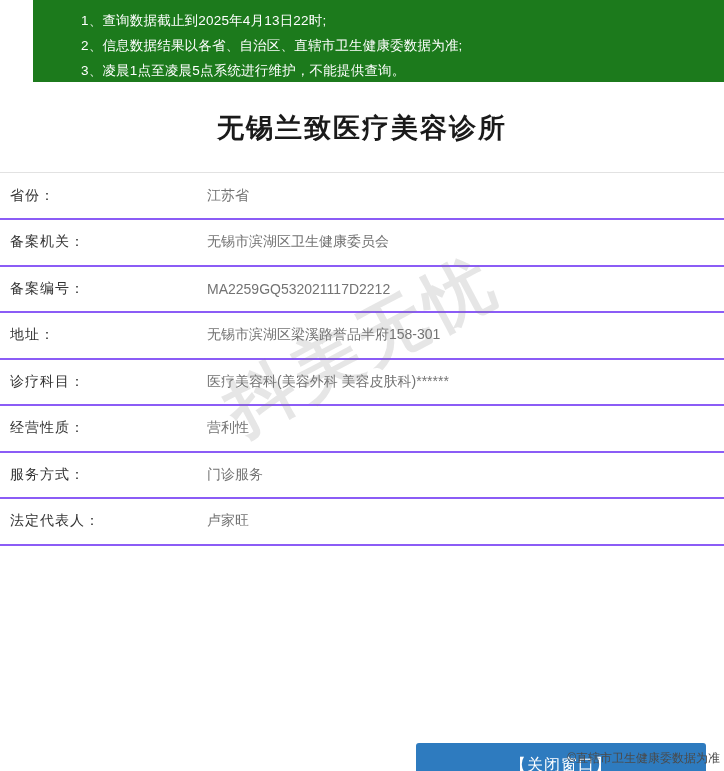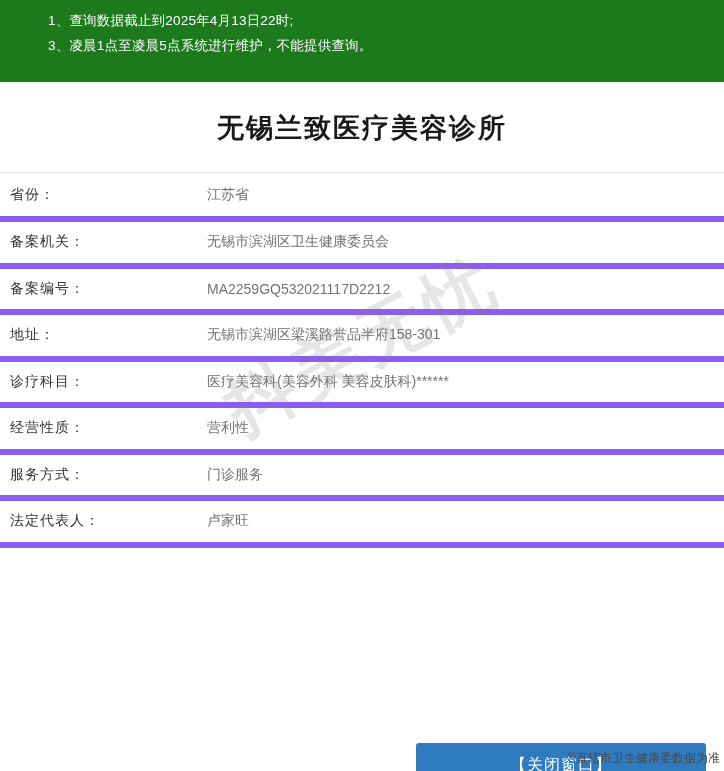--- a/index.html
+++ b/index.html
@@ -17,20 +17,21 @@
     position: relative;
   }
 
   
   .notice-banner {
     background: #1c7a1c;
     color: #ffffff;
     padding: 8px 0 10px 0;
     box-sizing: border-box;
     height: 82px;
+    margin-left: 33px;
   }
   .notice-line {
     font-size: 13.5px;
     line-height: 25px;
     padding-left: 48px;
     white-space: nowrap;
     letter-spacing: 0.2px;
   }
 
   
@@ -49,21 +50,21 @@
   .info-table {
     width: 724px;
     border-collapse: collapse;
     table-layout: fixed;
   }
   .info-table tr {
     height: 46.5px;
   }
   .info-table td {
     border-top: 1px solid #e2e2e2;
-    border-bottom: 6px solid #8b5cf6;
+    border-bottom: 2px solid #8b5cf6;
     font-size: 14px;
     color: #3a3a3a;
     vertical-align: middle;
   }
   .info-table tr td.label-cell {
     width: 196px;
     padding-left: 10px;
     color: #333333;
     letter-spacing: 1px;
   }
@@ -124,20 +125,21 @@
     color: #4a4a4a;
     white-space: nowrap;
     z-index: 5;
   }
 </style>
 </head>
 <body>
 
 <div class="notice-banner">
   <div class="notice-line">1、查询数据截止到2025年4月13日22时;</div>
+  <div class="notice-line">2、信息数据结果以各省、自治区、直辖市卫生健康委数据为准;</div>
   <div class="notice-line">3、凌晨1点至凌晨5点系统进行维护，不能提供查询。</div>
 </div>
 
 <div class="title-wrap">
   <span class="doc-title">无锡兰致医疗美容诊所</span>
 </div>
 
 <div class="watermark">抖美无忧</div>
 
 <table class="info-table">

